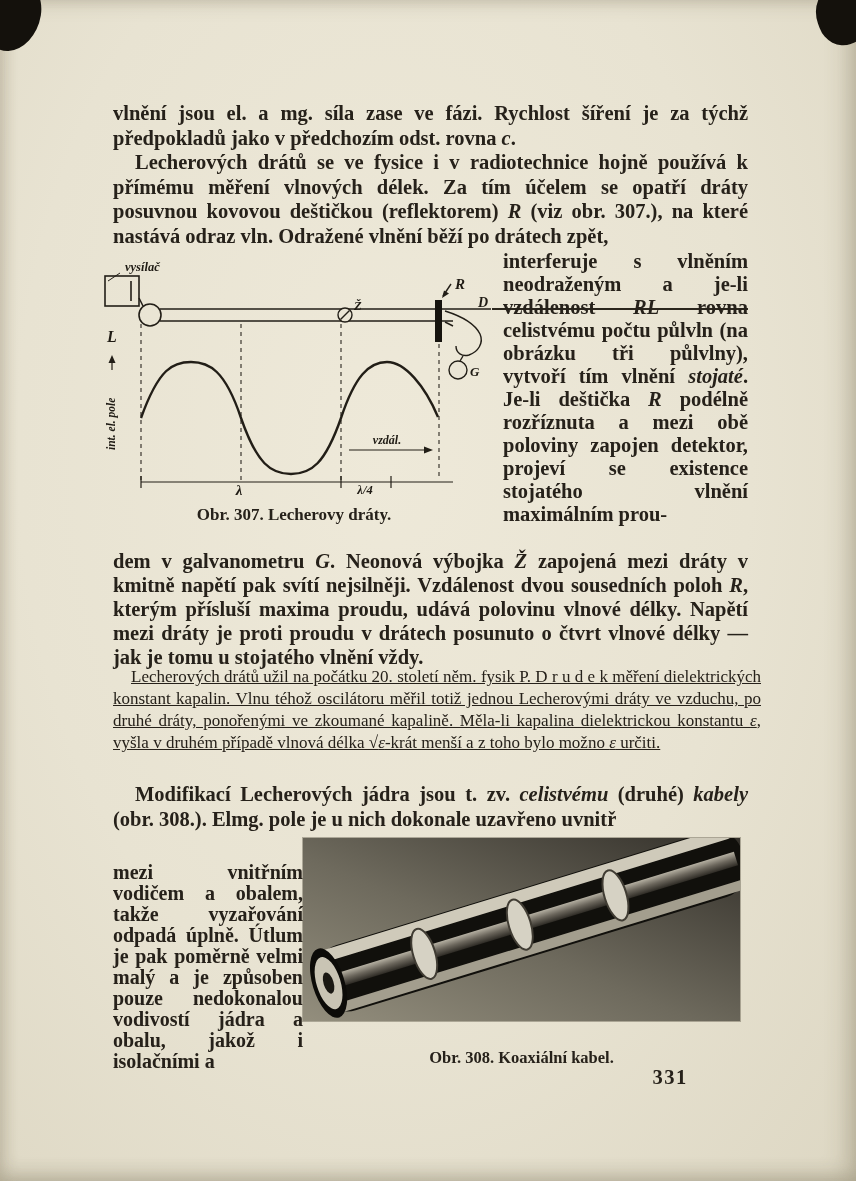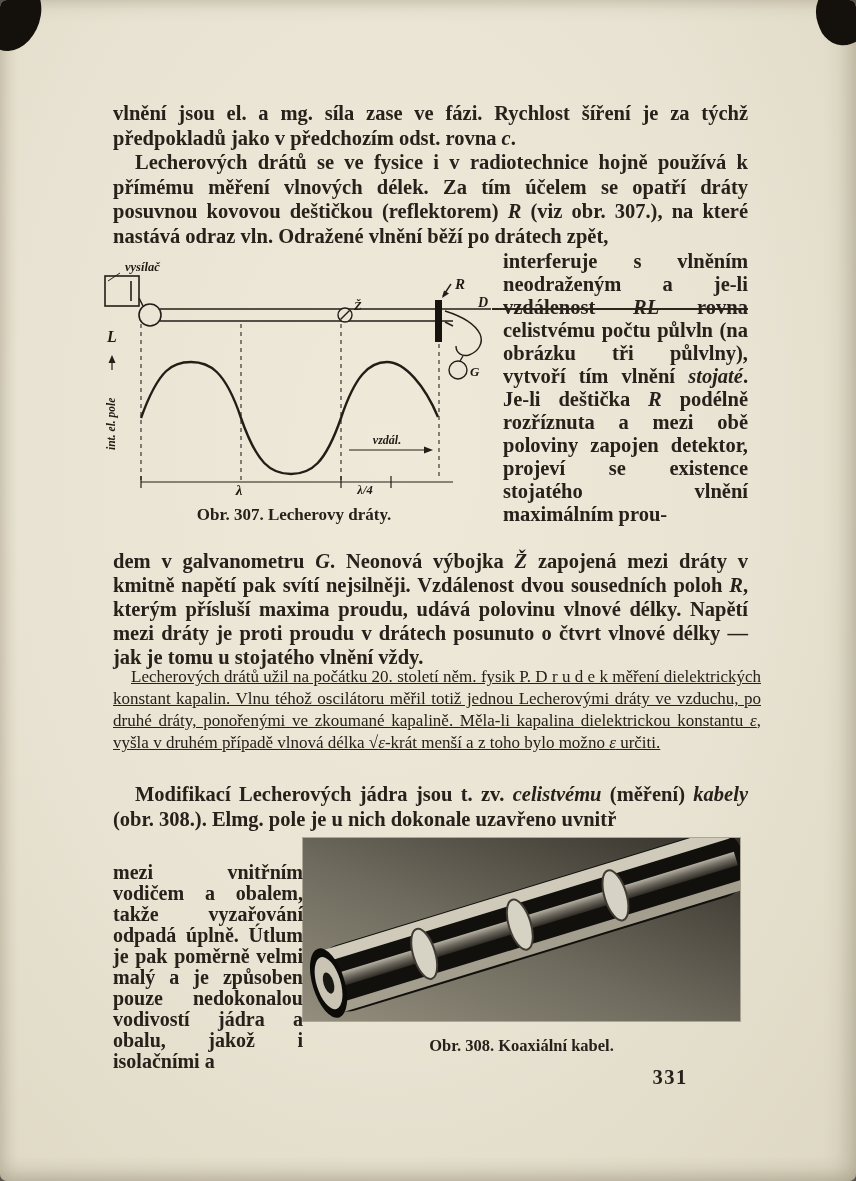--- a/index.html
+++ b/index.html
@@ -2,36 +2,35 @@
 <html><head>
 <meta charset="utf-8">
 <style>
   * { margin:0; padding:0; box-sizing:border-box; }
   html,body { width:856px; height:1181px; }
   body { font-family:"Liberation Serif", serif; background:#56524a; }
   .page{
     position:relative; width:856px; height:1181px; overflow:hidden; color:#26211a;
     background:radial-gradient(ellipse at 45% 38%, #eee9d9 0%, #e8e3d2 55%, #ddd7c3 100%);
     box-shadow:inset -10px 0 22px rgba(95,85,60,.22), inset 0 -8px 18px rgba(95,85,60,.14), inset 6px 0 14px rgba(95,85,60,.12);
-    border-radius:7px;
   }
   .txt{ position:absolute; text-align:justify; font-size:20.5px; line-height:24.5px; font-weight:bold; color:#26211a; }
   .it{ font-style:italic; }
   .ind{ text-indent:22px; }
   #block-top{ left:113px; top:101px; width:635px; }
   #col-right{ left:503px; top:250px; width:245px; line-height:23px; }
   #block-b{ left:113px; top:549px; width:635px; line-height:24px; }
   #small-para{ left:113px; top:666px; width:648px; font-size:17px; line-height:22px; font-weight:normal; text-indent:18px;text-decoration:underline; }
   #para3{ left:113px; top:782px; width:635px; text-indent:22px; }
   #col-left{ left:113px; top:834px; width:190px; font-size:20px; line-height:21px;margin-top:28px; }
   figure{ position:absolute; }
   #fig307{ left:93px; top:258px; width:402px; }
   #fig308{ left:303px; top:838px; width:437px; }
   .cap{ margin-top:9px; text-align:center; font-size:17px; font-weight:bold; }
-  #fig308 .cap{ margin-top:15px; font-size:16.5px; }
+  #fig308 .cap{ margin-top:27px; font-size:16.5px; }
   #wire-ext{ position:absolute; left:492px; top:308px; width:256px; height:2px; background:#2b261d; }
   #page-num{ position:absolute; left:620px; top:1066px; width:100px; text-align:center; font-size:20.5px; font-weight:bold; letter-spacing:1.5px; }
   .mark{ position:absolute; background:#14110c; }
   .mark-tl{ left:-14px; top:-20px; width:54px; height:72px; transform:rotate(26deg); border-radius:42% 58% 52% 48%; }
   .mark-tr{ left:816px; top:-18px; width:58px; height:62px; transform:rotate(-20deg); border-radius:52% 44% 58% 42%; }
   svg{ display:block; }
   .flab text{ fill:#1f1b14; font-style:italic; font-weight:bold; font-family:"Liberation Serif",serif; }
   #fig308 svg{ outline:1px solid rgba(60,55,40,.35); }
 </style>
 </head>
@@ -102,21 +101,21 @@
     </svg>
     <figcaption class="cap">Obr. 307. Lecherovy dráty.</figcaption>
   </figure>
 
   <div class="txt" id="col-right"><span>interferuje s vlněním neodraženým a je-li vzdálenost </span><span class="it">RL</span><span> rovna celistvému počtu půlvln (na obrázku tři půlvlny), vytvoří tím vlnění </span><span class="it">stojaté</span><span>. Je-li deštička </span><span class="it">R</span><span> podélně rozříznuta a mezi obě poloviny zapojen detektor, projeví se existence stojatého vlnění maximálním prou-</span></div>
 
   <div class="txt" id="block-b"><span>dem v galvanometru </span><span class="it">G</span><span>. Neonová výbojka </span><span class="it">Ž</span><span> zapojená mezi dráty v kmitně napětí pak svítí nejsilněji. Vzdálenost dvou sousedních poloh </span><span class="it">R</span><span>, kterým přísluší maxima proudu, udává polovinu vlnové délky. Napětí mezi dráty je proti proudu v drátech posunuto o čtvrt vlnové délky — jak je tomu u stojatého vlnění vždy.</span></div>
 
   <div class="txt" id="small-para"><span>Lecherových drátů užil na počátku 20. století něm. fysik P. D r u d e k měření dielektrických konstant kapalin. Vlnu téhož oscilátoru měřil totiž jednou Lecherovými dráty ve vzduchu, po druhé dráty, ponořenými ve zkoumané kapalině. Měla-li kapalina dielektrickou konstantu </span><span class="it">ε</span><span>, vyšla v druhém případě vlnová délka √</span><span class="it">ε</span><span>-krát menší a z toho bylo možno </span><span class="it">ε</span><span> určiti.</span></div>
 
-  <div class="txt" id="para3"><span>Modifikací Lecherových jádra jsou t. zv. </span><span class="it">celistvému</span><span> (měření) </span><span class="it">kabely</span><span> (obr. 308.). Elmg. pole je u nich dokonale uzavřeno uvnitř</span></div>
+  <div class="txt" id="para3"><span>Modifikací Lecherových jádra jsou t. zv. </span><span class="it">celistvému</span><span> (druhé) </span><span class="it">kabely</span><span> (obr. 308.). Elmg. pole je u nich dokonale uzavřeno uvnitř</span></div>
 
   <div class="txt" id="col-left"><span>mezi vnitřním vodičem a obalem, takže vyzařování odpadá úplně. Útlum je pak poměrně velmi malý a je způsoben pouze nedokonalou vodivostí jádra a obalu, jakož i isolačními a</span></div>
 
   <figure id="fig308">
     <svg width="437" height="183" viewBox="0 0 437 183">
       <defs>
         <linearGradient id="pbg" x1="0" y1="1" x2="1" y2="0">
           <stop offset="0" stop-color="#938e7d"></stop>
           <stop offset="0.45" stop-color="#6e6a5d"></stop>
           <stop offset="1" stop-color="#33302a"></stop>

